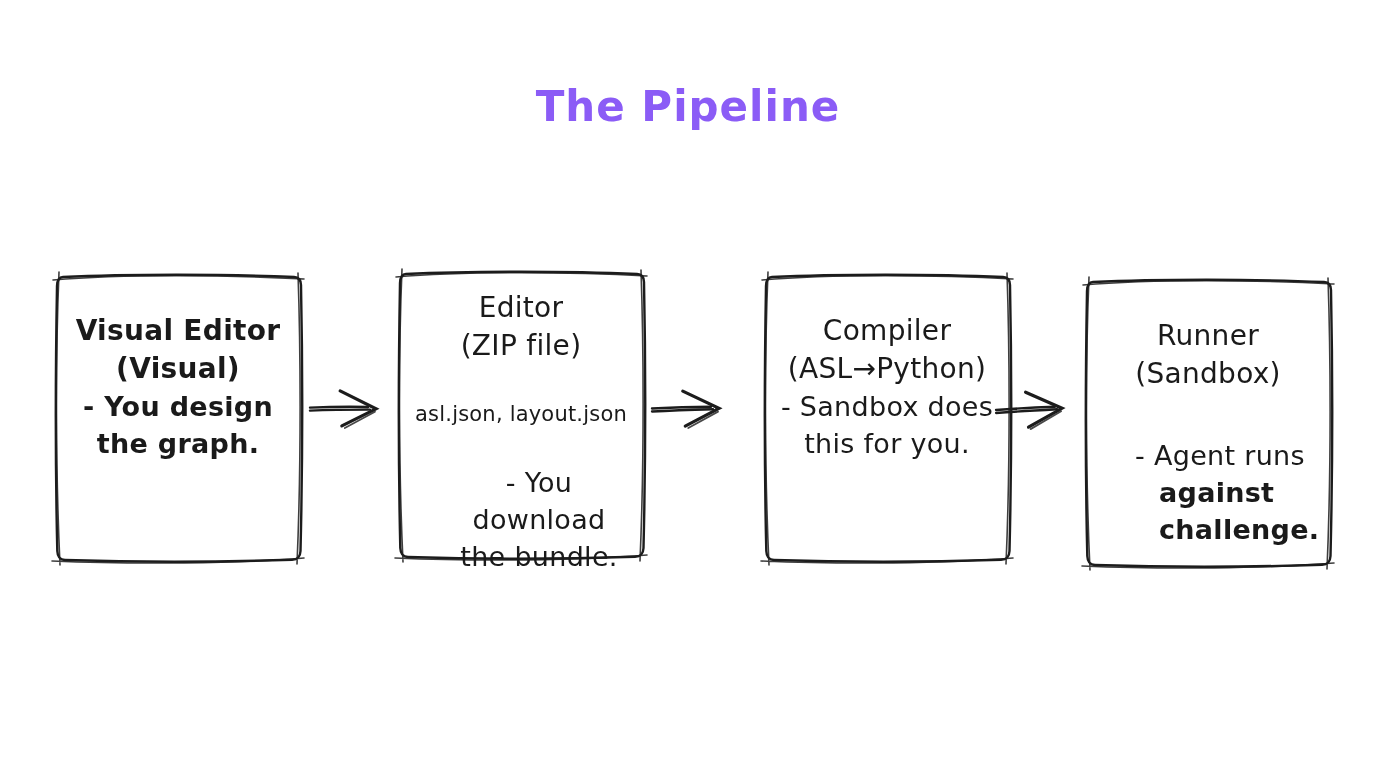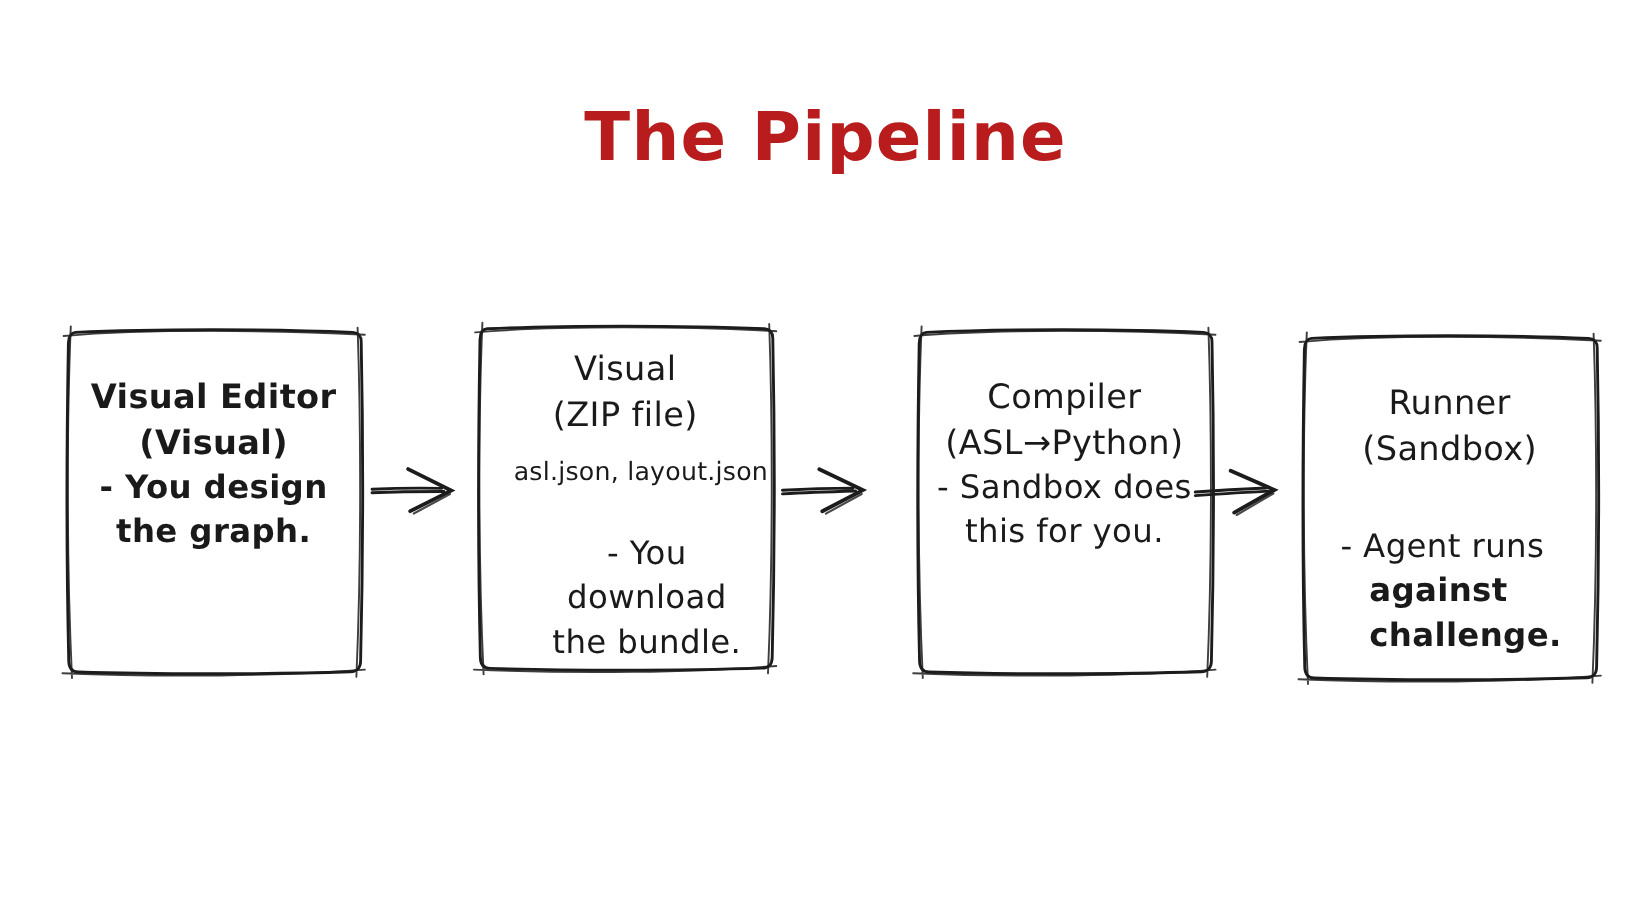--- a/index.html
+++ b/index.html
@@ -15,24 +15,24 @@
     overflow: hidden;
     font-family: "DejaVu Sans", "Liberation Sans", sans-serif;
     color: #1a1a1a;
   }
   .title {
     position: absolute;
     top: 82px;
     left: 0;
     right: 0;
     text-align: center;
-    font-size: 56px;
+    font-size: 42px;
     font-weight: 700;
     letter-spacing: 1px;
-    color: #b91c1c;
+    color: #8b5cf6;
   }
   .node {
     position: absolute;
     top: 270px;
     width: 254px;
     height: 296px;
     text-align: center;
   }
   .node .sketch {
     position: absolute;
@@ -57,26 +57,26 @@
   }
   .files {
     font-size: 21px;
     line-height: 28px;
     letter-spacing: 0.2px;
   }
   
   .node-1 .heading, .node-3 .heading, .node-4 .heading { margin-top: 42px; }
   .node-1 .body,    .node-3 .body                      { }
   .node-2 .heading { margin-top: 22px; }
-  .node-2 .files   { margin-top: 14px; text-align: right; }
+  .node-2 .files   { margin-top: 35px; }
   .node-2 .body    { margin-top: 36px; padding-left: 36px; }
   .node-4 .body {
     margin-top: 44px;
     text-align: left;
-    padding-left: 28px;
+    padding-left: 46px;
   }
   .node-4 .body .line + .line { padding-left: 24px; font-weight: bold; }
   .node-1 { left: 51px; font-weight: bold;  }
   .node-2 { left: 394px; top: 267px; }
   .node-3 { left: 760px; }
   .node-4 { left: 1081px; top: 275px; }
   .arrow {
     position: absolute;
     top: 384px;
     width: 84px;
@@ -126,21 +126,21 @@
     <path class="head2" d="M 38 44 L 68 27.5"></path>
   </svg>
 
   <div class="node node-2">
     <svg class="sketch" viewBox="0 0 254 296" preserveAspectRatio="none">
       <path class="main" d="M 12 7 C 75 4 175 4 243 7 C 248 7.4 250 10 250 15 C 251.5 88 251.5 198 249.5 281 C 249.3 287 247 289.5 241 289.8 C 172 292 78 292 14 290 C 9 289.8 6.5 287 6.3 281 C 4.5 205 4.5 100 6 16 C 6.2 10 8 7.3 12 7"></path>
       <path class="pass2" d="M 2 10 C 70 4 180 5 253 9 M 247 3 C 249.5 75 250.5 190 246 294 M 1 291 C 85 294.5 185 293.5 253 288 M 8 2 C 4.5 85 4.5 200 9 295"></path>
     </svg>
     <div class="content">
       <div class="heading">
-        <div class="line">Visual</div>
+        <div class="line">Editor</div>
         <div class="line">(ZIP file)</div>
       </div>
       <div class="files">asl.json, layout.json</div>
       <div class="body">
         <div class="line">- You download</div>
         <div class="line">the bundle.</div>
       </div>
     </div>
   </div>
 

